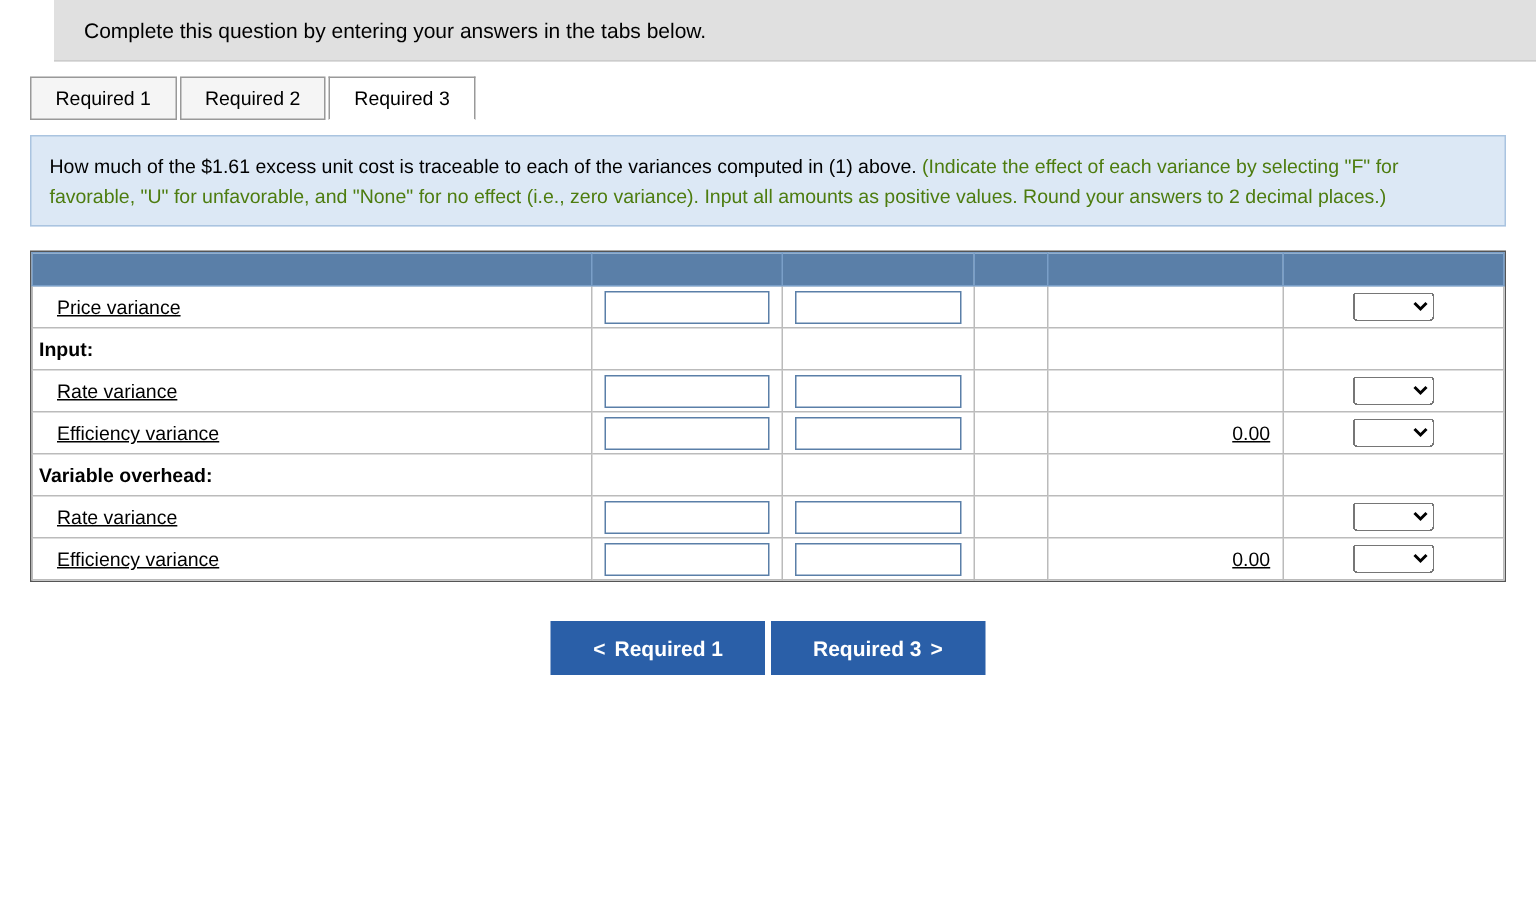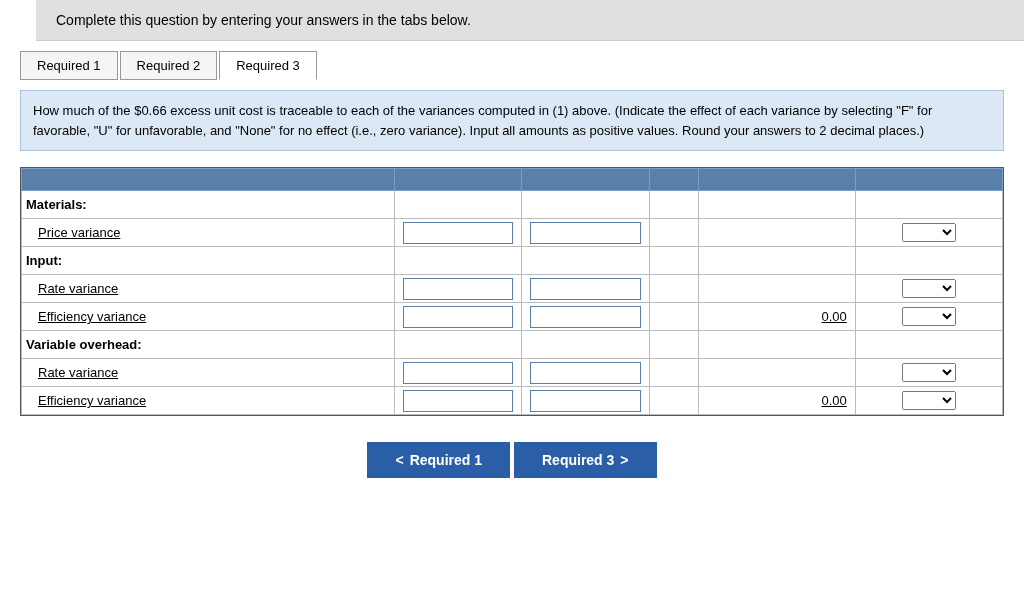--- a/index.html
+++ b/index.html
@@ -50,21 +50,21 @@
       margin: 10px 20px;
       background: #dce8f5;
       border: 1px solid #aac4e0;
       padding: 10px 12px;
       font-size: 13px;
       line-height: 1.5;
       color: #000;
     }
 
     .instruction-box .highlight {
-      color: #000000;
+      color: #4d7c0f;
     }
 
     .table-container {
       margin: 6px 20px 10px 20px;
       border: 1px solid #555;
     }
 
     table {
       width: 100%;
       border-collapse: collapse;
@@ -160,46 +160,38 @@
   <span>Complete this question by entering your answers in the tabs below.</span>
 </div>
 
 <div class="tabs-row">
   <div class="tab">Required 1</div>
   <div class="tab">Required 2</div>
   <div class="tab active">Required 3</div>
 </div>
 
 <div class="instruction-box">
-  <span>How much of the $0.66 excess unit cost is traceable to each of the variances computed in (1) above. </span>
+  <span>How much of the $1.61 excess unit cost is traceable to each of the variances computed in (1) above. </span>
   <span class="highlight">(Indicate the effect of each variance by selecting "F" for favorable, "U" for unfavorable, and "None" for no effect (i.e., zero variance). Input all amounts as positive values. Round your answers to 2 decimal places.)</span>
 </div>
 
 <div class="table-container">
   <table>
     <thead>
       <tr>
         <th style="width:38%;"></th>
         <th style="width:13%;"></th>
         <th style="width:13%;"></th>
         <th style="width:5%;"></th>
         <th style="width:16%;"></th>
         <th style="width:15%;"></th>
       </tr>
     </thead>
     <tbody>
 
-      <tr class="section-header">
-        <td>Materials:</td>
-        <td></td>
-        <td></td>
-        <td></td>
-        <td></td>
-        <td></td>
-      </tr>
       <tr class="data-row">
         <td class="label-cell">Price variance</td>
         <td class="input-cell">
           <input type="text" value="" style="">
         </td>
         <td class="input-cell">
           <input type="text" value="" style="">
         </td>
         <td class="dollar-cell"></td>
         <td class="value-cell"></td>

